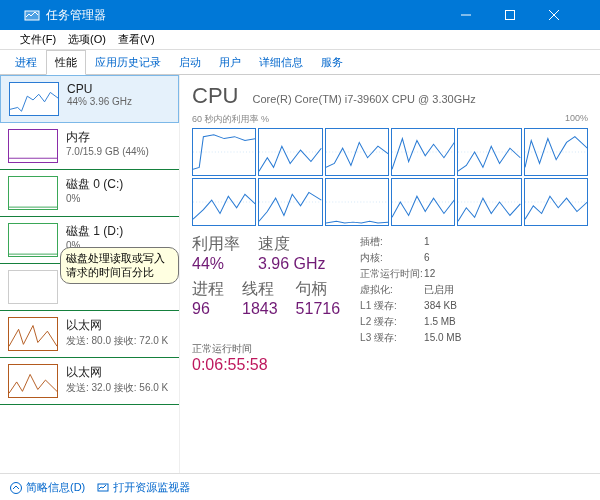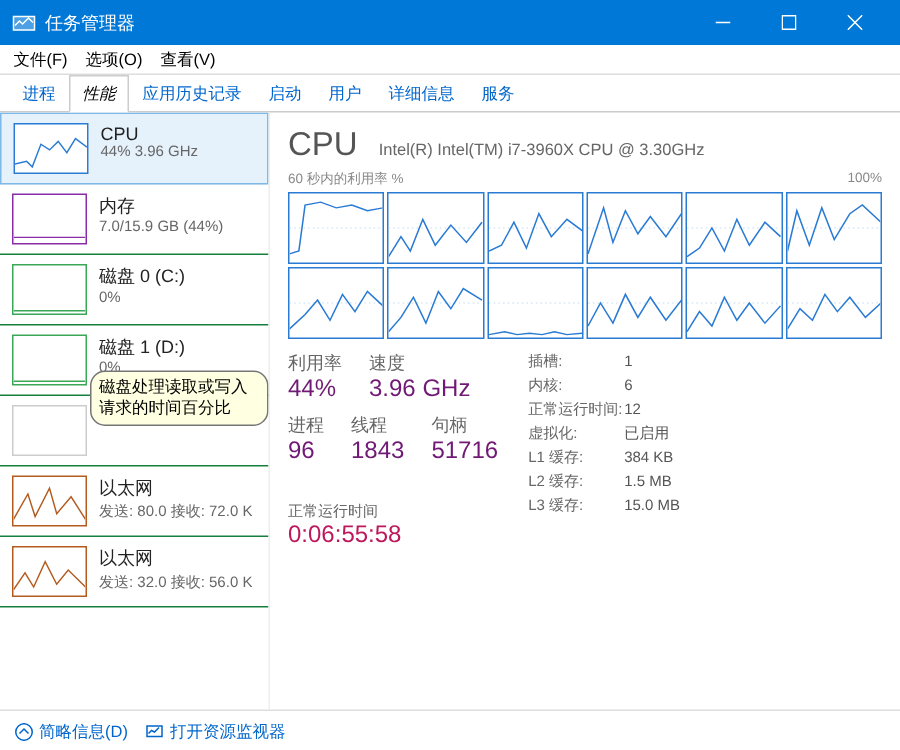--- a/index.html
+++ b/index.html
@@ -1,44 +1,44 @@
 <!DOCTYPE html>
 <html><head>
 <meta charset="utf-8">
 <style>
 * { margin: 0; padding: 0; box-sizing: border-box; font-family: "Microsoft YaHei", "Segoe UI", sans-serif; }
 body { width: 600px; height: 500px; background: #fff; overflow: hidden; font-size: 12px; }
-.titlebar { height: 30px; background: #0078d7; color: #fff; display: flex; align-items: center; padding: 0 8px; }
+.titlebar { height: 30px; background: #0078d7; color: #fff; display: flex; align-items: center; padding: 0 24px; }
 .titlebar .icon { width: 16px; height: 16px; margin-right: 6px; display: flex; align-items: center; justify-content: center; }
 .titlebar .title { flex: 1; font-size: 12px; }
 .titlebar .winbtn { width: 44px; height: 30px; display: flex; align-items: center; justify-content: center; cursor: pointer; }
-.menubar { height: 20px; background: #fff; display: flex; align-items: center; padding: 0 3px; border-bottom: 1px solid #ddd; font-size: 11px; }
+.menubar { height: 20px; background: #fff; display: flex; align-items: center; padding: 0 14px; border-bottom: 1px solid #ddd; font-size: 11px; }
 .menubar .menu { padding: 2px 6px; cursor: pointer; }
 .tabs { display: flex; border-bottom: 1px solid #ccc; padding: 0 6px; font-size: 11px; background: #fff; }
 .tabs .tab { padding: 4px 8px; cursor: pointer; border: 1px solid transparent; border-bottom: none; margin-bottom: -1px; color: #0066cc; }
-.tabs .tab.active { border-color: #ccc; background: #fff; border-bottom: 1px solid #fff; color: #000; font-style: italic; }
+.tabs .tab.active { border-color: #ccc; background: #fff; border-bottom: 1px solid #fff; color: #000; }
 .body { display: flex; height: calc(500px - 30px - 20px - 24px - 28px); }
 .sidebar { width: 180px; overflow-y: auto; border-right: 1px solid #eee; }
 .side-item { display: flex; padding: 6px 8px; border-bottom: 1px solid #15803d; cursor: pointer; position: relative; }
 .side-item.selected { background: #e5f1fb; border: 1px solid #7cb8e8; }
 .thumb { width: 50px; height: 34px; border: 1px solid; margin-right: 8px; display: flex; align-items: flex-end; overflow: hidden; background: #fff; }
 .thumb svg { width: 100%; height: 100%; }
 .side-info .name { font-size: 12px; color: #222; }
 .side-info .sub { font-size: 10px; color: #666; }
 .main { flex: 1; padding: 8px 12px; overflow: hidden; position: relative; }
 .main-header { display: flex; align-items: baseline; gap: 14px; }
 .main-header h1 { font-size: 22px; font-weight: 400; color: #555; }
 .main-header .model { font-size: 11px; color: #666; }
 .chart-row { display: flex; justify-content: space-between; font-size: 9px; color: #888; margin-top: 4px; }
 .chart-grid { display: grid; grid-template-columns: repeat(6, 1fr); gap: 2px; margin-top: 2px; }
 .mini-chart { height: 48px; border: 1px solid #2a7bd4; background: #fff; position: relative; overflow: hidden; }
 .mini-chart svg { width: 100%; height: 100%; }
 .stats { display: flex; margin-top: 8px; gap: 20px; }
 .stats-left .row1, .stats-left .row2 { display: flex; gap: 18px; }
-.stat-label { font-size: 12px; color: #666; }
+.stat-label { font-size: 16px; color: #666; }
 .stat-value { font-size: 16px; color: #701a75; margin-bottom: 6px; }
 .uptime-label { font-size: 10px; color: #666; margin-top: 18px; }
 .uptime-value { font-size: 16px; color: #be185d; }
 .stats-right { font-size: 10px; color: #555; line-height: 1.6; }
 .stats-right .line { display: flex; }
 .stats-right .k { width: 64px; color: #666; }
 .stats-right .v { }
 .footer { height: 28px; border-top: 1px solid #ddd; display: flex; align-items: center; padding: 0 10px; font-size: 11px; gap: 12px; }
 .footer .link { color: #0066cc; cursor: pointer; display: flex; align-items: center; gap: 4px; }
 .tooltip { position: absolute; background: #ffffe1; border: 1px solid #767676; padding: 3px 5px; font-size: 11px; color: #000; z-index: 10; max-width: 160px; line-height: 1.3; }
@@ -162,21 +162,21 @@
       <div class="side-info">
           <div class="name">以太网</div>
           <div class="sub">发送: 32.0 接收: 56.0 K</div>
         </div>
     </div>
   </div>
 
   <div class="main">
     <div class="main-header">
       <h1>CPU</h1>
-      <span class="model">Intel(R) Intel(TM) i7-3960X CPU @ 3.30GHz</span>
+      <span class="model">Core(R) Core(TM) i7-3960X CPU @ 3.30GHz</span>
     </div>
     <div class="chart-row">
       <span>60 秒内的利用率 %</span>
       <span>100%</span>
     </div>
     <div class="chart-grid" id="chart-grid">
         <div class="mini-chart"><svg viewBox="0 0 60 48" preserveAspectRatio="none">
             <line x1="0" y1="24" x2="60" y2="24" stroke="#d6e8f7" stroke-dasharray="1 2"></line>
             <polyline points="0,42 6,40 10,8 20,6 30,10 40,8 50,12 60,10" fill="none" stroke="#2a7bd4" stroke-width="1"></polyline>
           </svg></div>

